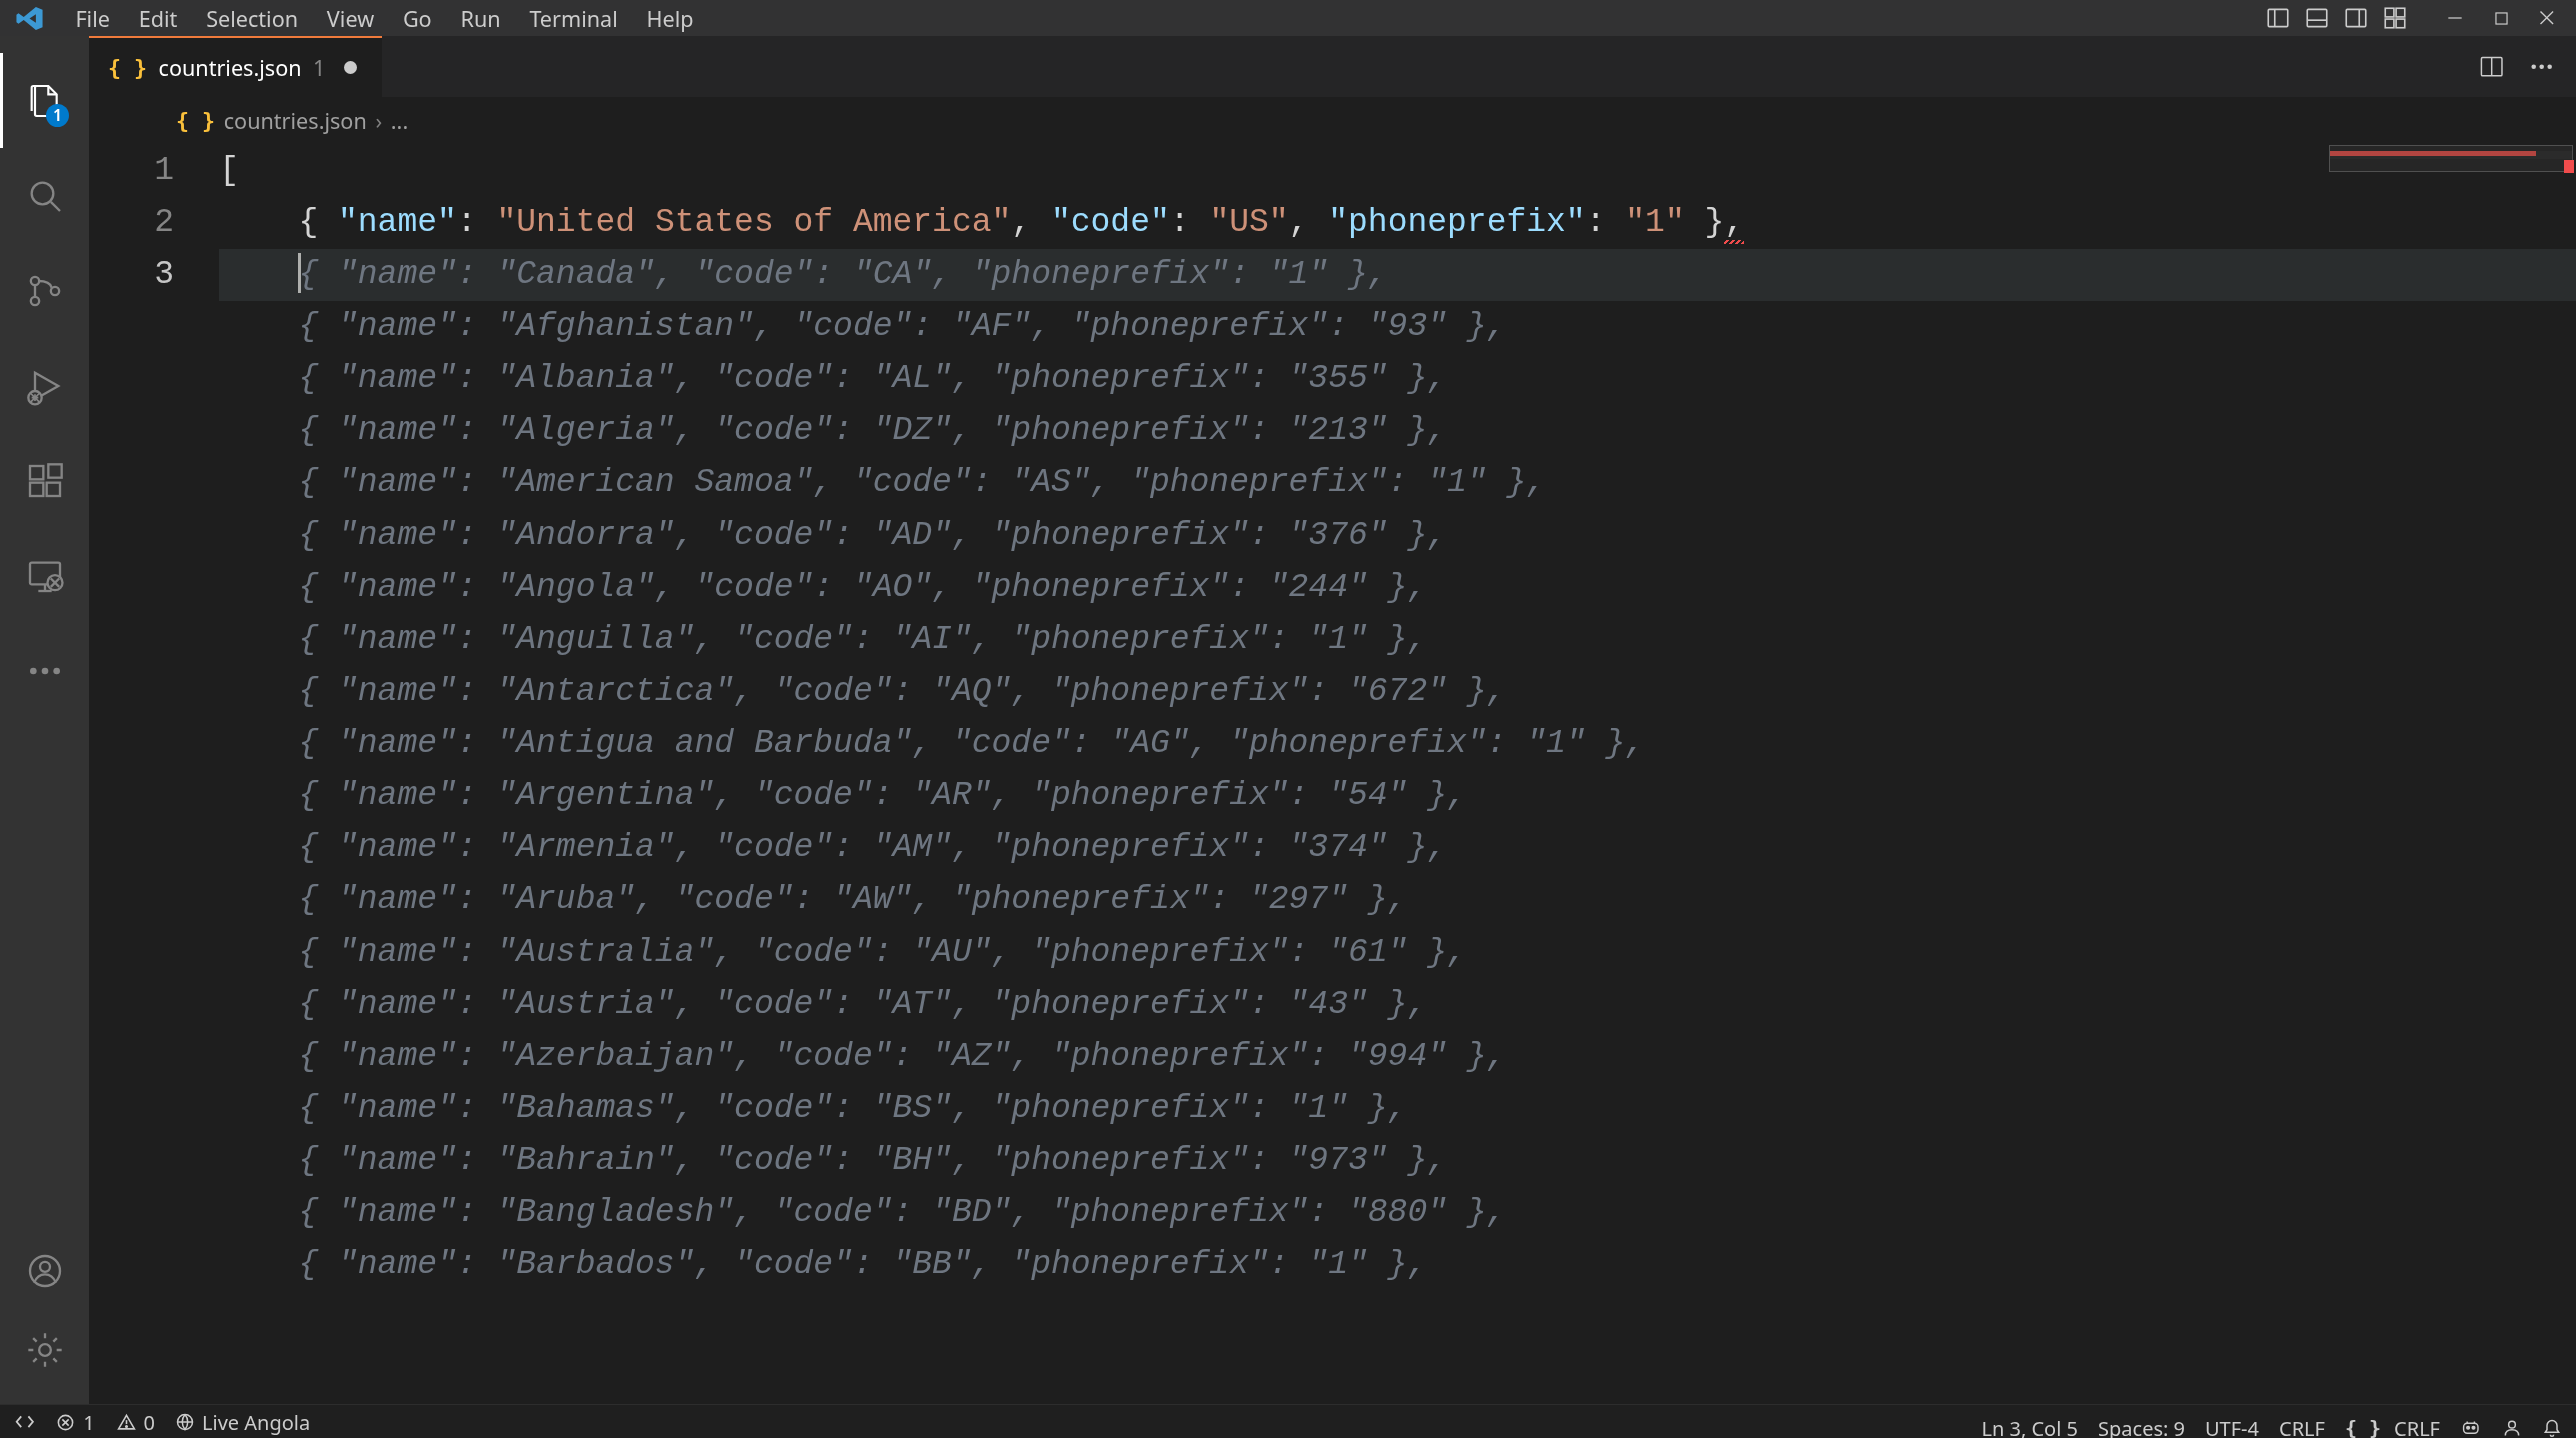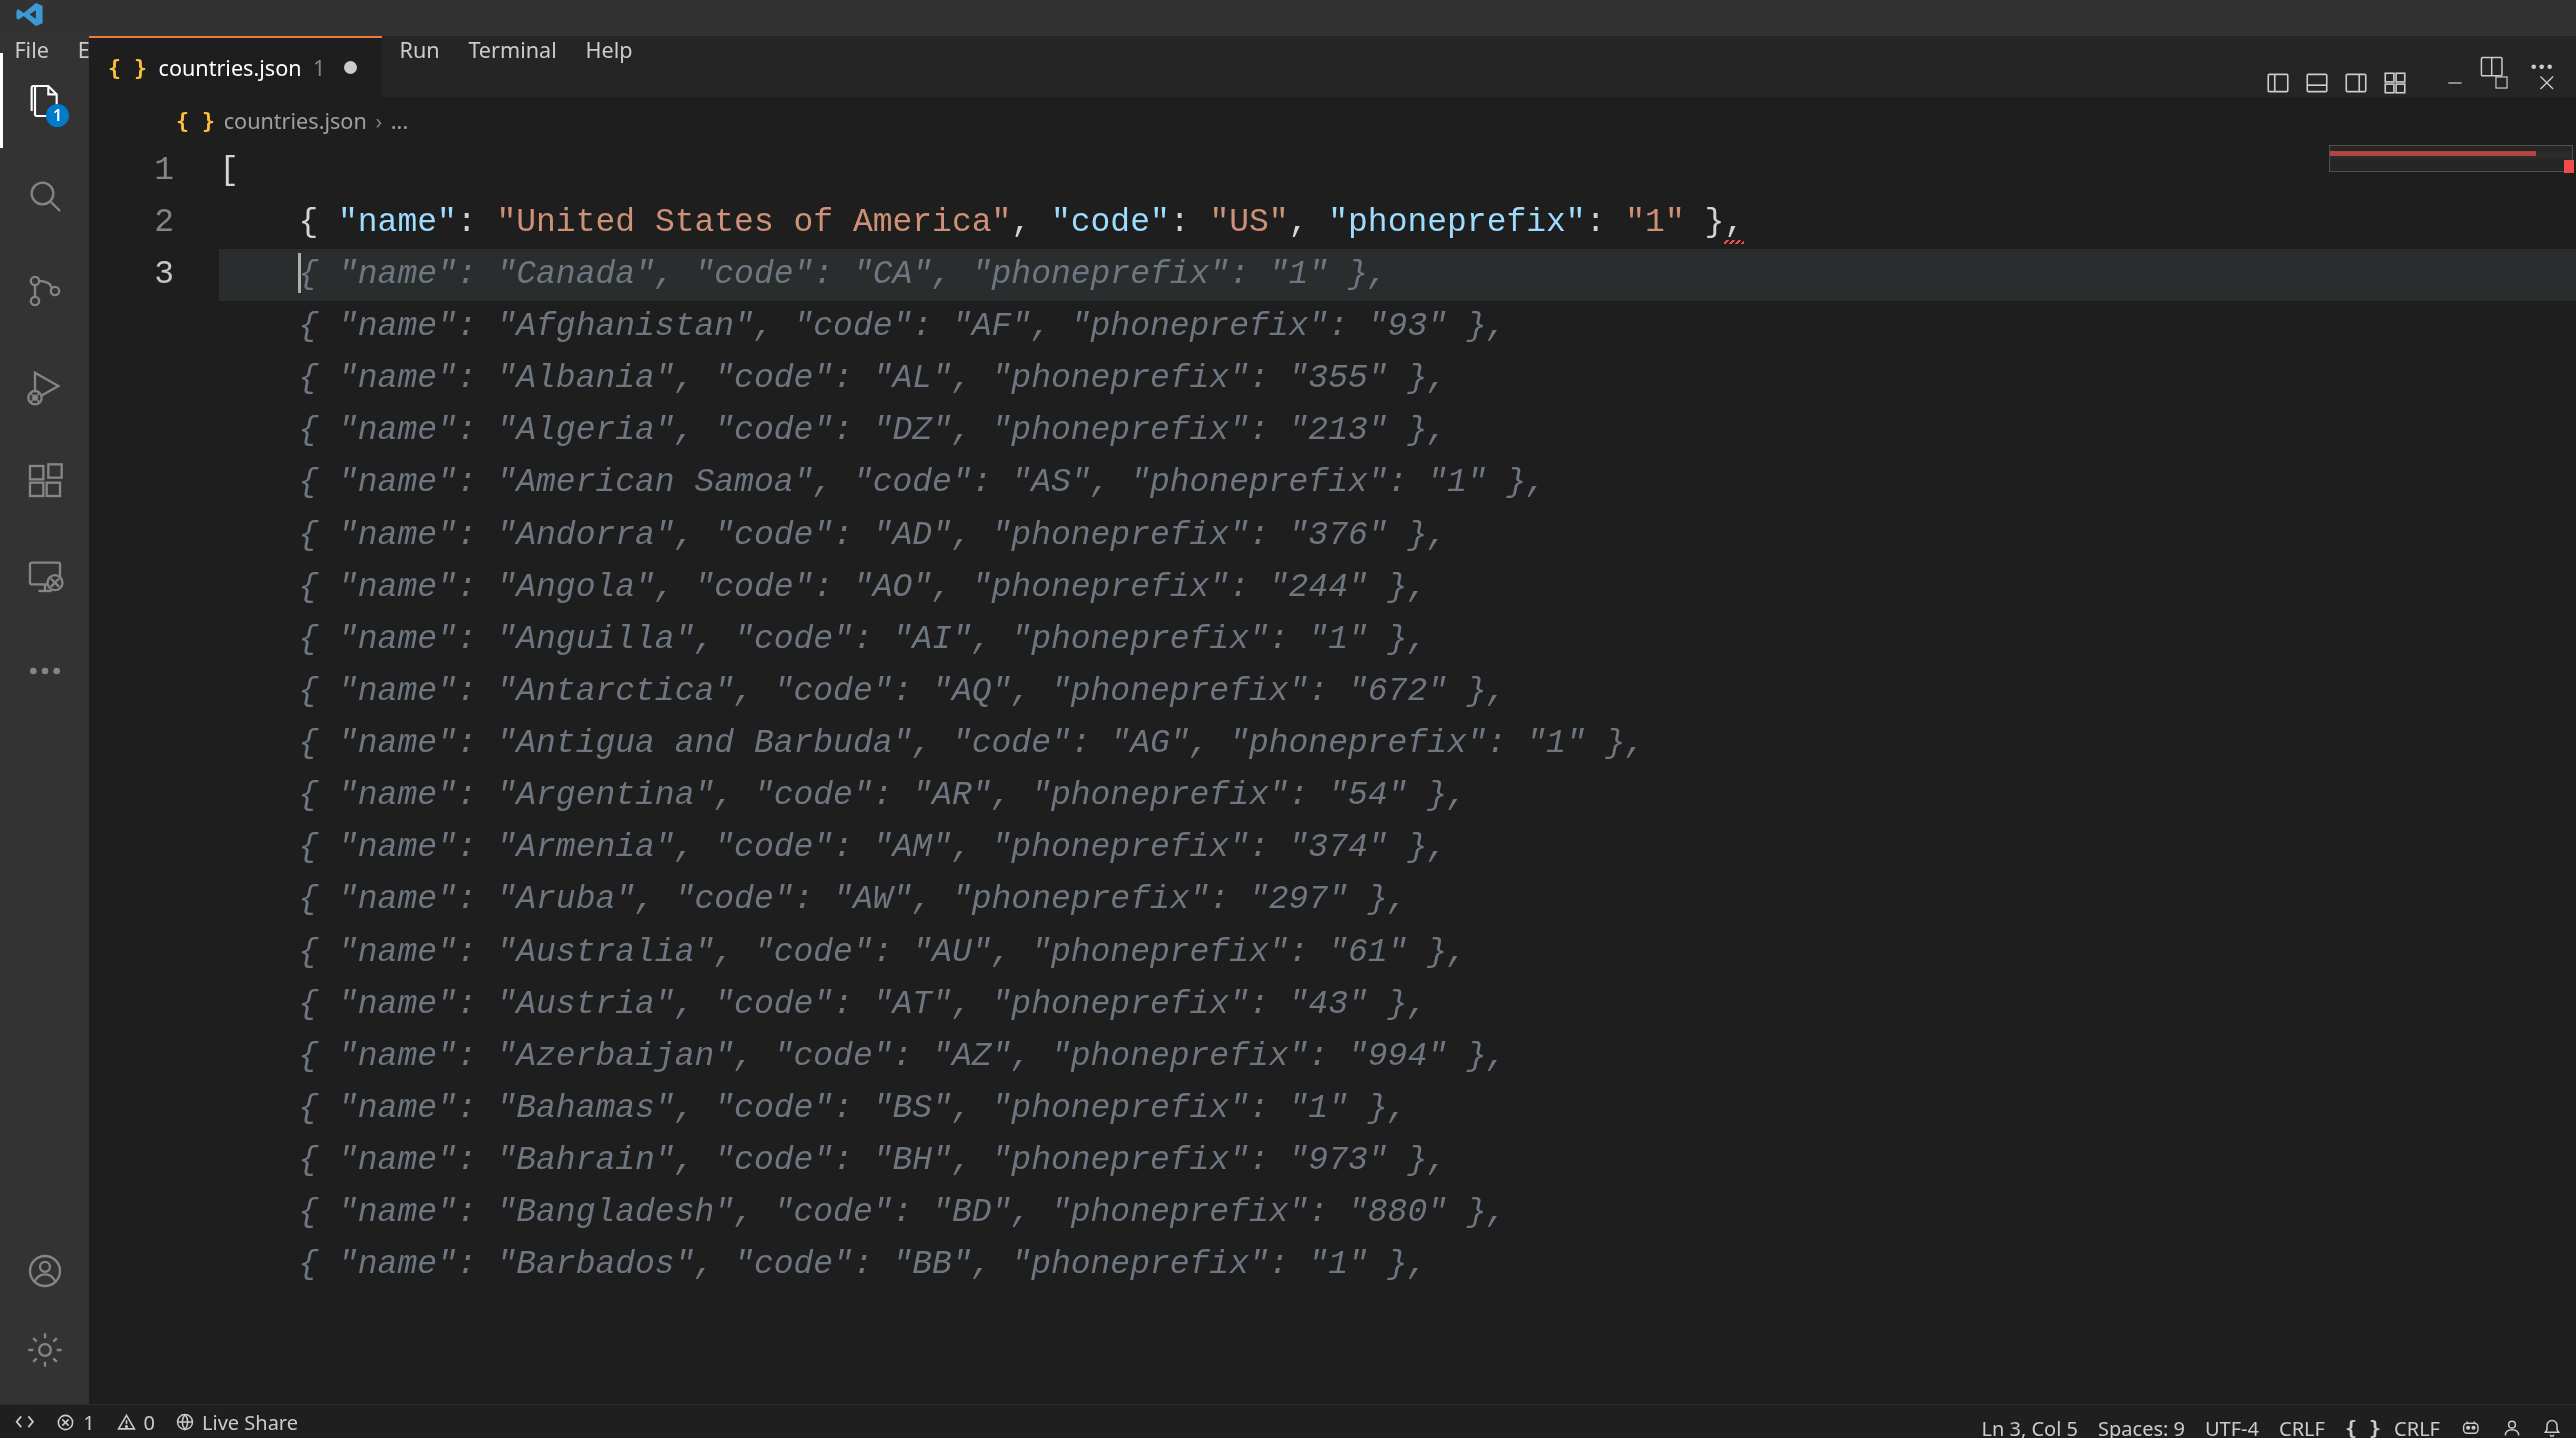--- a/index.html
+++ b/index.html
@@ -33,25 +33,25 @@
     background: #1e1e1e;
     color: var(--fg-light);
   }
   .app { display: flex; flex-direction: column; width: 100%; height: 100%; }
 
   
   .titlebar {
     height: 36px;
     background: var(--bg-titlebar);
     display: flex;
+    align-items: center;
     font-size: 21.6px;
     color: var(--fg-light);
     flex-shrink: 0;
     position: relative;
-    flex-direction: column;
   }
   .titlebar .vscode-logo {
     width: 32px; height: 32px;
     margin: 0 16px 0 13px;
     display: flex; align-items: center; justify-content: center;
   }
   .menu-items { display: flex; gap: 0; }
   .menu-item {
     padding: 5.8px 14.4px;
     cursor: pointer;
@@ -515,21 +515,21 @@
         <span>0</span>
       </div>
       <div class="sb-item">
         <span class="sb-ico">
           <svg viewBox="0 0 24 24" width="20" height="20" fill="none" stroke="currentColor" stroke-width="1.8">
               <circle cx="12" cy="12" r="9"></circle>
               <path d="M12 3 a14 14 0 0 1 0 18 a14 14 0 0 1 0 -18"></path>
               <line x1="3" y1="12" x2="21" y2="12"></line>
             </svg>
         </span>
-        <span>Live Share</span>
+        <span>Live Angola</span>
       </div>
     </div>
     <div class="sb-right">
       <div class="sb-item">
           <span>Ln 3, Col 5</span>
         </div>
       <div class="sb-item">
           <span>Spaces: 9</span>
         </div>
       <div class="sb-item">

